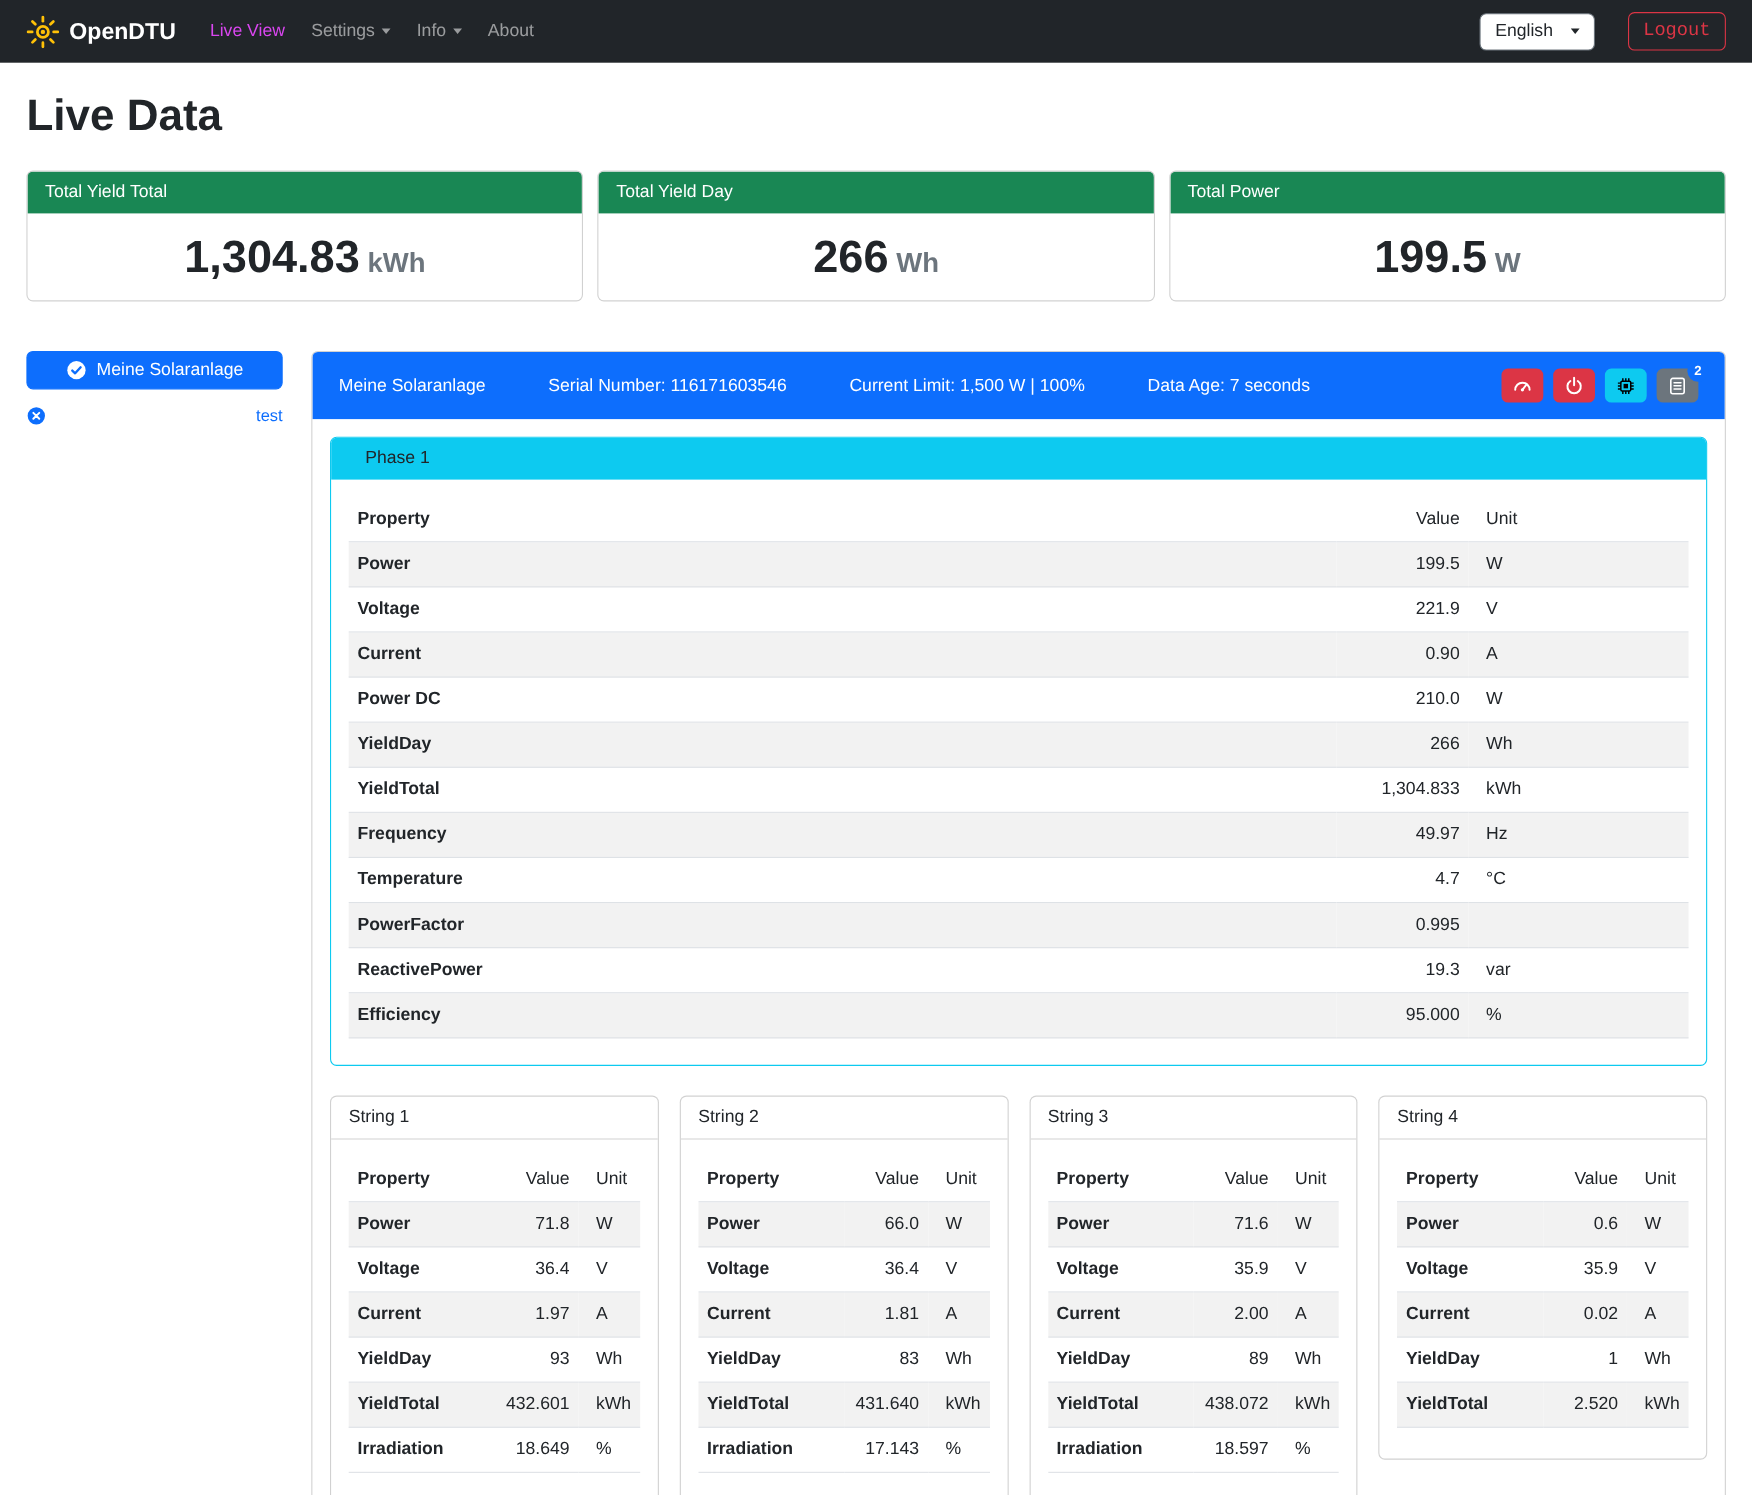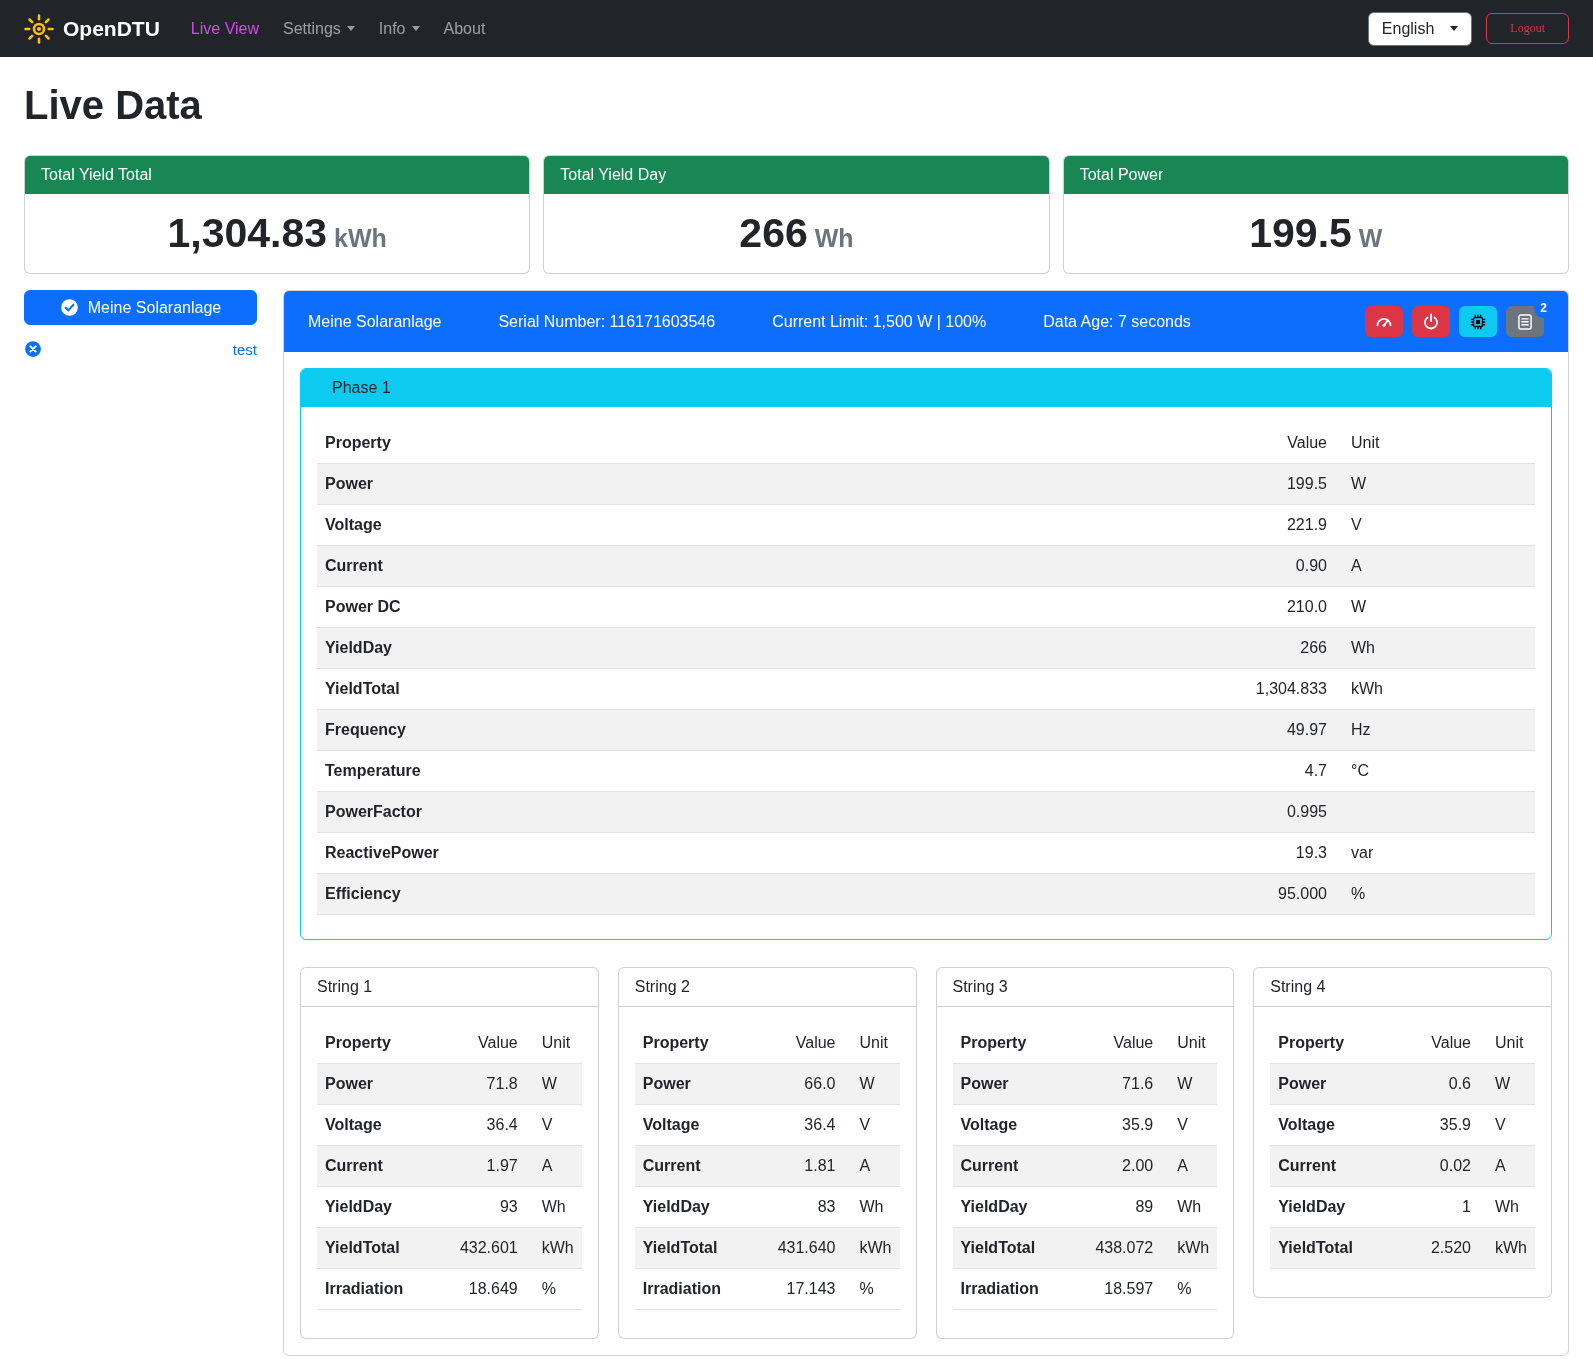--- a/index.html
+++ b/index.html
@@ -12,27 +12,27 @@
     font-family:"Liberation Sans","DejaVu Sans",sans-serif;
     background:#fff; color:#212529; font-size:16px; min-width:1593px;
   }
   
   .navbar{ background:var(--navbar); display:flex; align-items:center; padding:8px 24px; height:57px; }
   .brand{ display:flex; align-items:center; gap:9px; color:#fff; font-size:21px; font-weight:600; text-decoration:none; margin-right:22px; }
   .nav-links{ display:flex; align-items:center; gap:6px; }
   .nav-link{ color:rgba(255,255,255,.55); padding:8px 9px; text-decoration:none; font-size:16px; display:flex; align-items:center; cursor:pointer; }
   .nav-link.active{ color:#d946ef; }
   .caret{ width:0; height:0; border-left:4px solid transparent; border-right:4px solid transparent; border-top:5px solid currentColor; display:inline-block; margin-left:6px; }
-  .nav-right{ display:flex; align-items:center; gap:14px; margin-left:auto; }
+  .nav-right{ display:flex; align-items:center; gap:30px; margin-left:auto; }
   .lang-btn{ background:#fff; color:#212529; border:1px solid #6c757d; border-radius:6px; padding:7px 13px; font-size:16px; display:flex; align-items:center; gap:10px; cursor:pointer; font-family:inherit; }
-  .logout-btn{ background:transparent; color:var(--danger); border:1px solid var(--danger); border-radius:6px; padding:7px 23px; font-size:12px; cursor:pointer; font-family:Liberation Serif, serif; }
+  .logout-btn{ background:transparent; color:var(--danger); border:1px solid var(--danger); border-radius:6px; padding:7px 13px; font-size:17px; cursor:pointer; font-family:Liberation Mono, monospace; }
   
   .container{ padding:6px 24px 24px; }
   .page-title{ font-size:40px; font-weight:600; margin:18px 0 26px; line-height:1.2; }
-  .summary-row{ display:grid; grid-template-columns:repeat(3,1fr); gap:13px; margin-bottom:16px; }
+  .summary-row{ display:grid; grid-template-columns:repeat(3,1fr); gap:13px; margin-bottom:45px; }
   .card{ border:1px solid rgba(0,0,0,.18); border-radius:6px; background:#fff; overflow:hidden; }
   .card-header-green{ background:var(--success); color:#fff; padding:10px 16px; font-size:16px; }
   .summary-body{ padding:16px; text-align:center; }
   .summary-value{ font-size:41px; font-weight:600; }
   .summary-unit{ font-size:25px; color:#6c757d; font-weight:600; margin-left:7px; }
   
   .content-row{ display:flex; gap:26px; align-items:flex-start; }
   .sidebar{ flex:0 0 233px; }
   .inv-btn{ width:100%; background:var(--primary); color:#fff; border:1px solid var(--primary); border-radius:6px; padding:7px 12px; font-size:16px; display:flex; align-items:center; justify-content:center; gap:9px; cursor:pointer; font-family:inherit; }
   .inv-test{ margin-top:15px; display:flex; align-items:center; justify-content:space-between; gap:7px; color:var(--primary); font-size:15px; cursor:pointer; }

